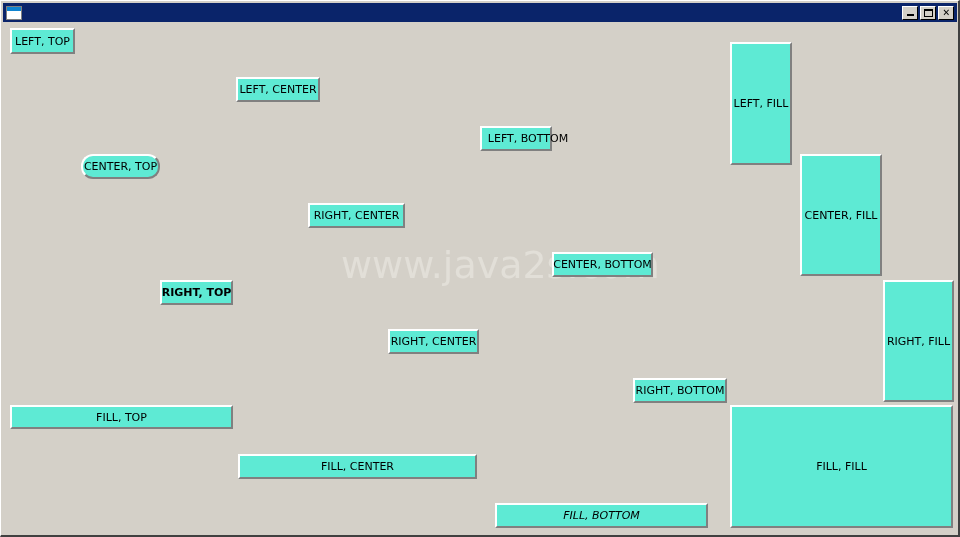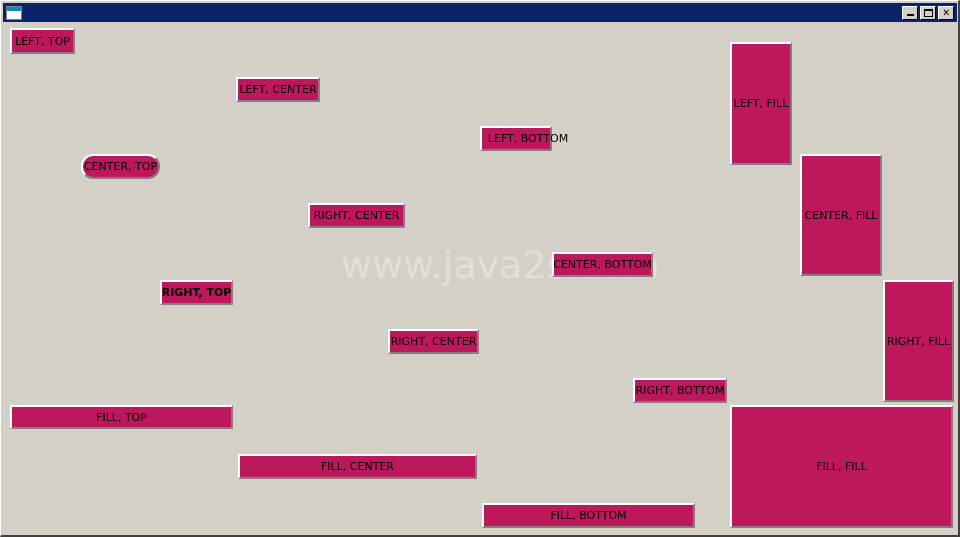--- a/index.html
+++ b/index.html
@@ -129,21 +129,21 @@
     letter-spacing: 0px;
     font-family: "DejaVu Sans", sans-serif;
     pointer-events: none;
     user-select: none;
   }
 
   
   .swing-btn {
     position: absolute;
     box-sizing: border-box;
-    background: #be185d;
+    background: #5eead4;
     border-left: 2px solid #ffffff;
     border-top: 2px solid #ffffff;
     border-right: 2px solid #808080;
     border-bottom: 2px solid #808080;
     display: flex;
     align-items: center;
     justify-content: center;
     font-family: "DejaVu Sans", sans-serif;
     font-size: 11px;
     color: #000000;
@@ -214,21 +214,21 @@
         </button>
         <button class="swing-btn" style="left: 880px; top: 257px; width: 71px; height: 122px;">
           <span class="btn-label">RIGHT, FILL</span>
         </button>
         <button class="swing-btn" style="left: 7px; top: 382px; width: 223px; height: 24px;">
           <span class="btn-label">FILL, TOP</span>
         </button>
         <button class="swing-btn" style="left: 235px; top: 431px; width: 239px; height: 25px;">
           <span class="btn-label">FILL, CENTER</span>
         </button>
-        <button class="swing-btn" style="left: 479px; top: 480px; width: 213px; height: 25px;">
+        <button class="swing-btn" style="left: 492px; top: 480px; width: 213px; height: 25px; font-style: italic;">
           <span class="btn-label">FILL, BOTTOM</span>
         </button>
         <button class="swing-btn" style="left: 727px; top: 382px; width: 223px; height: 123px;">
           <span class="btn-label">FILL, FILL</span>
         </button>
       </div>
   </div>
 
 </div>
 

